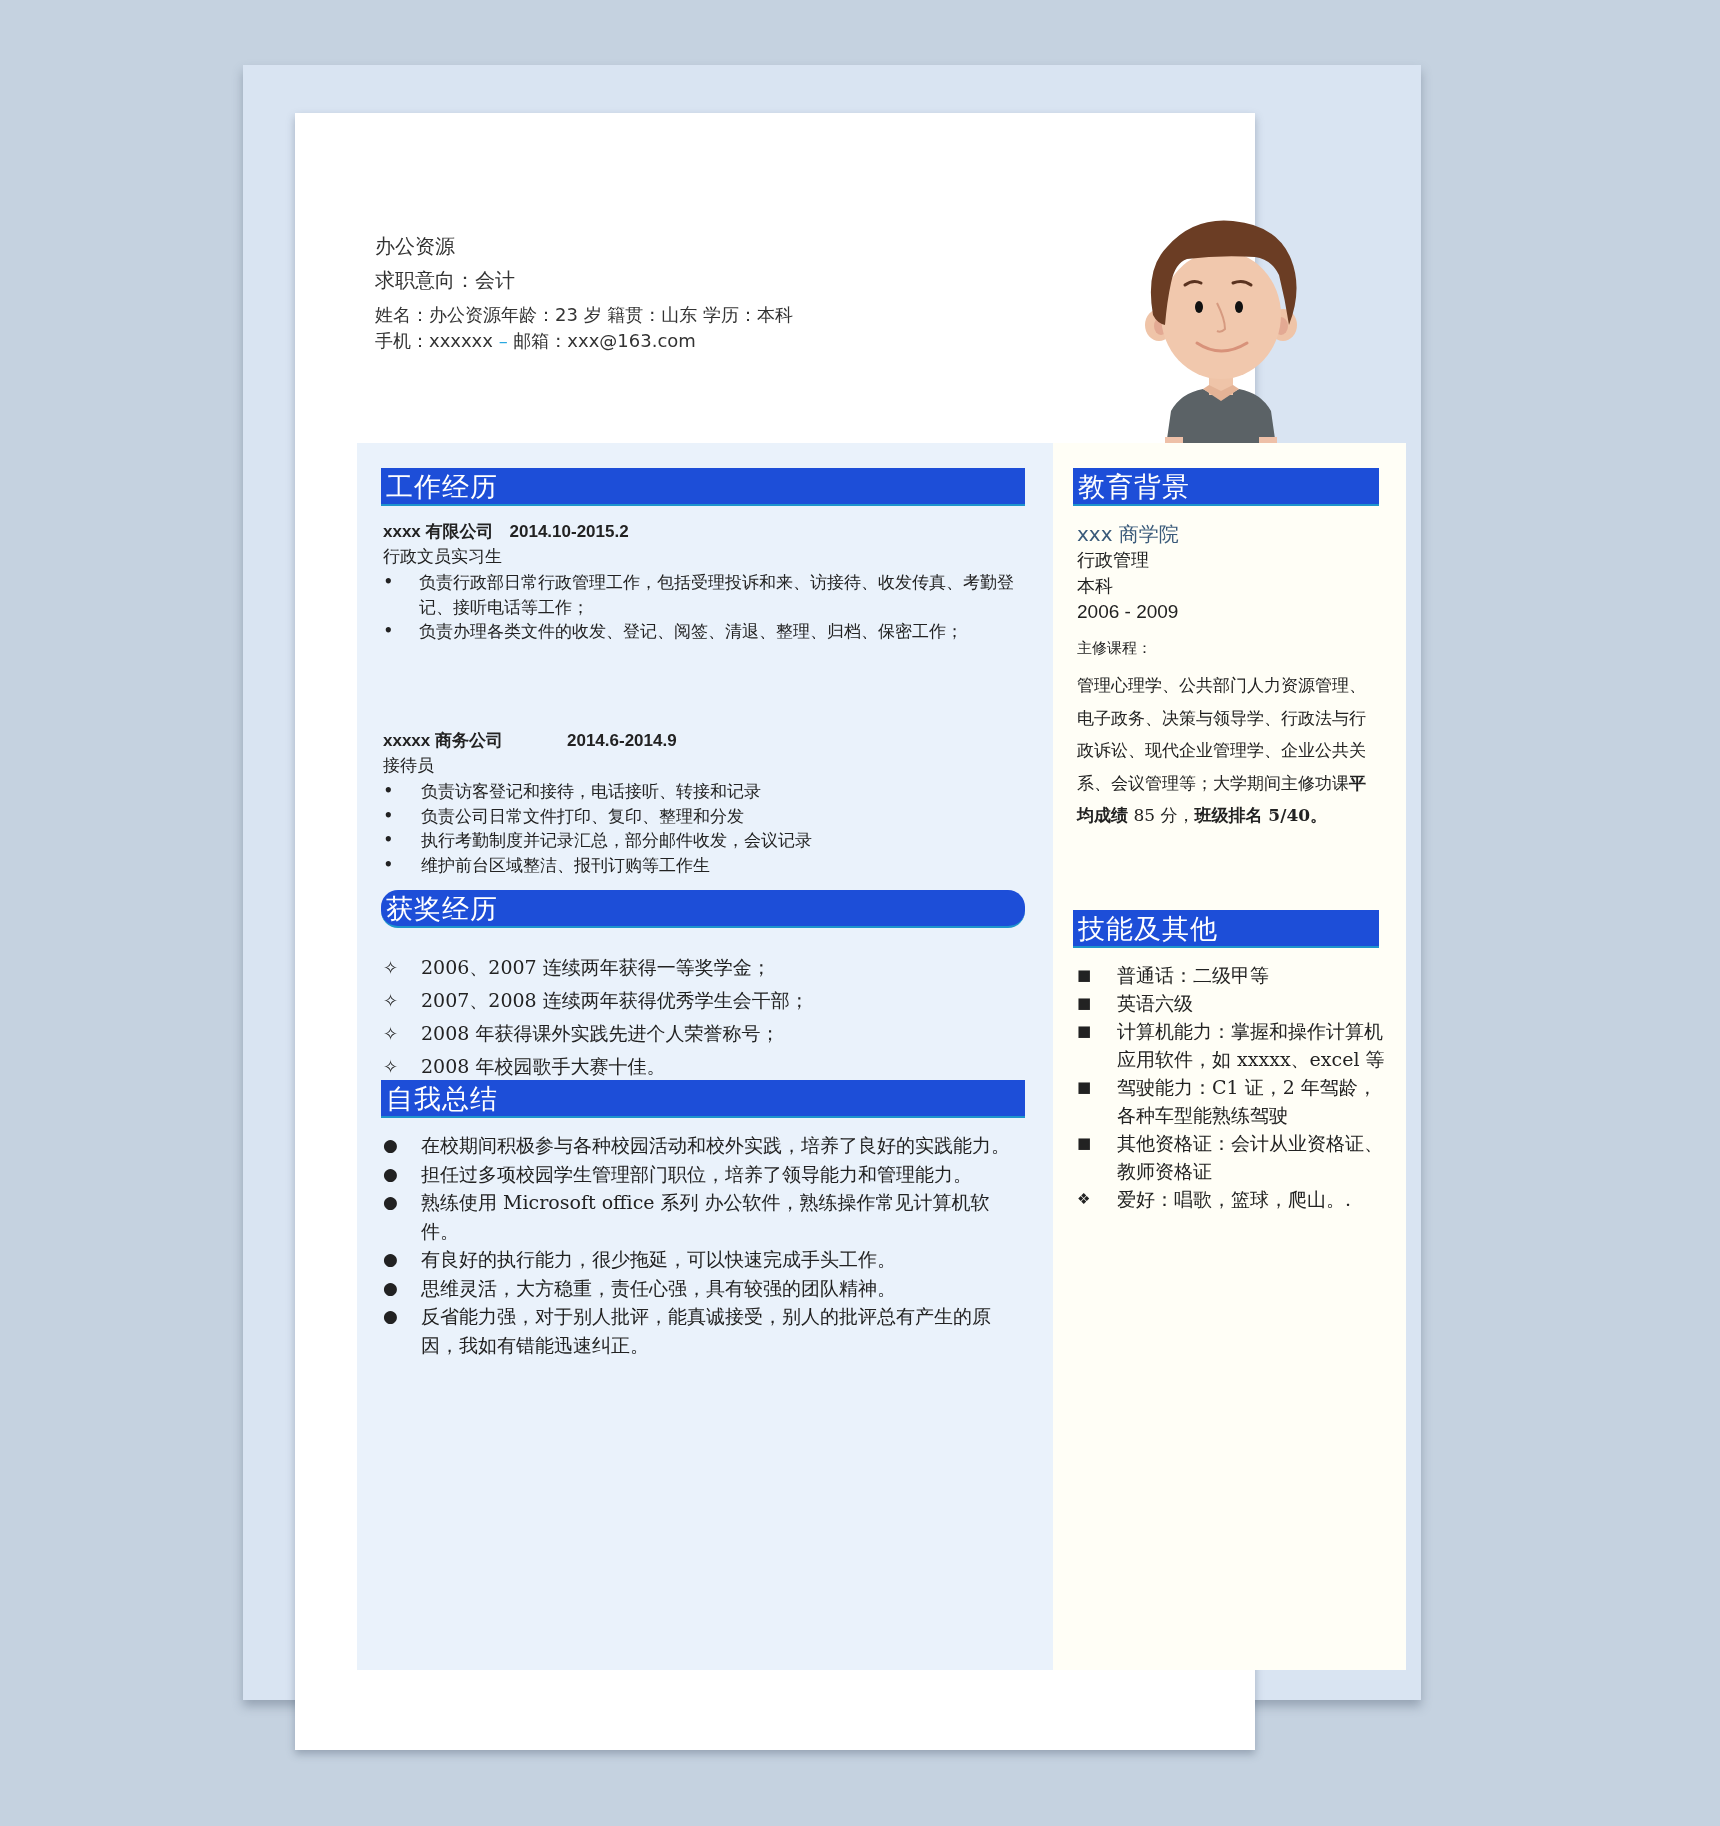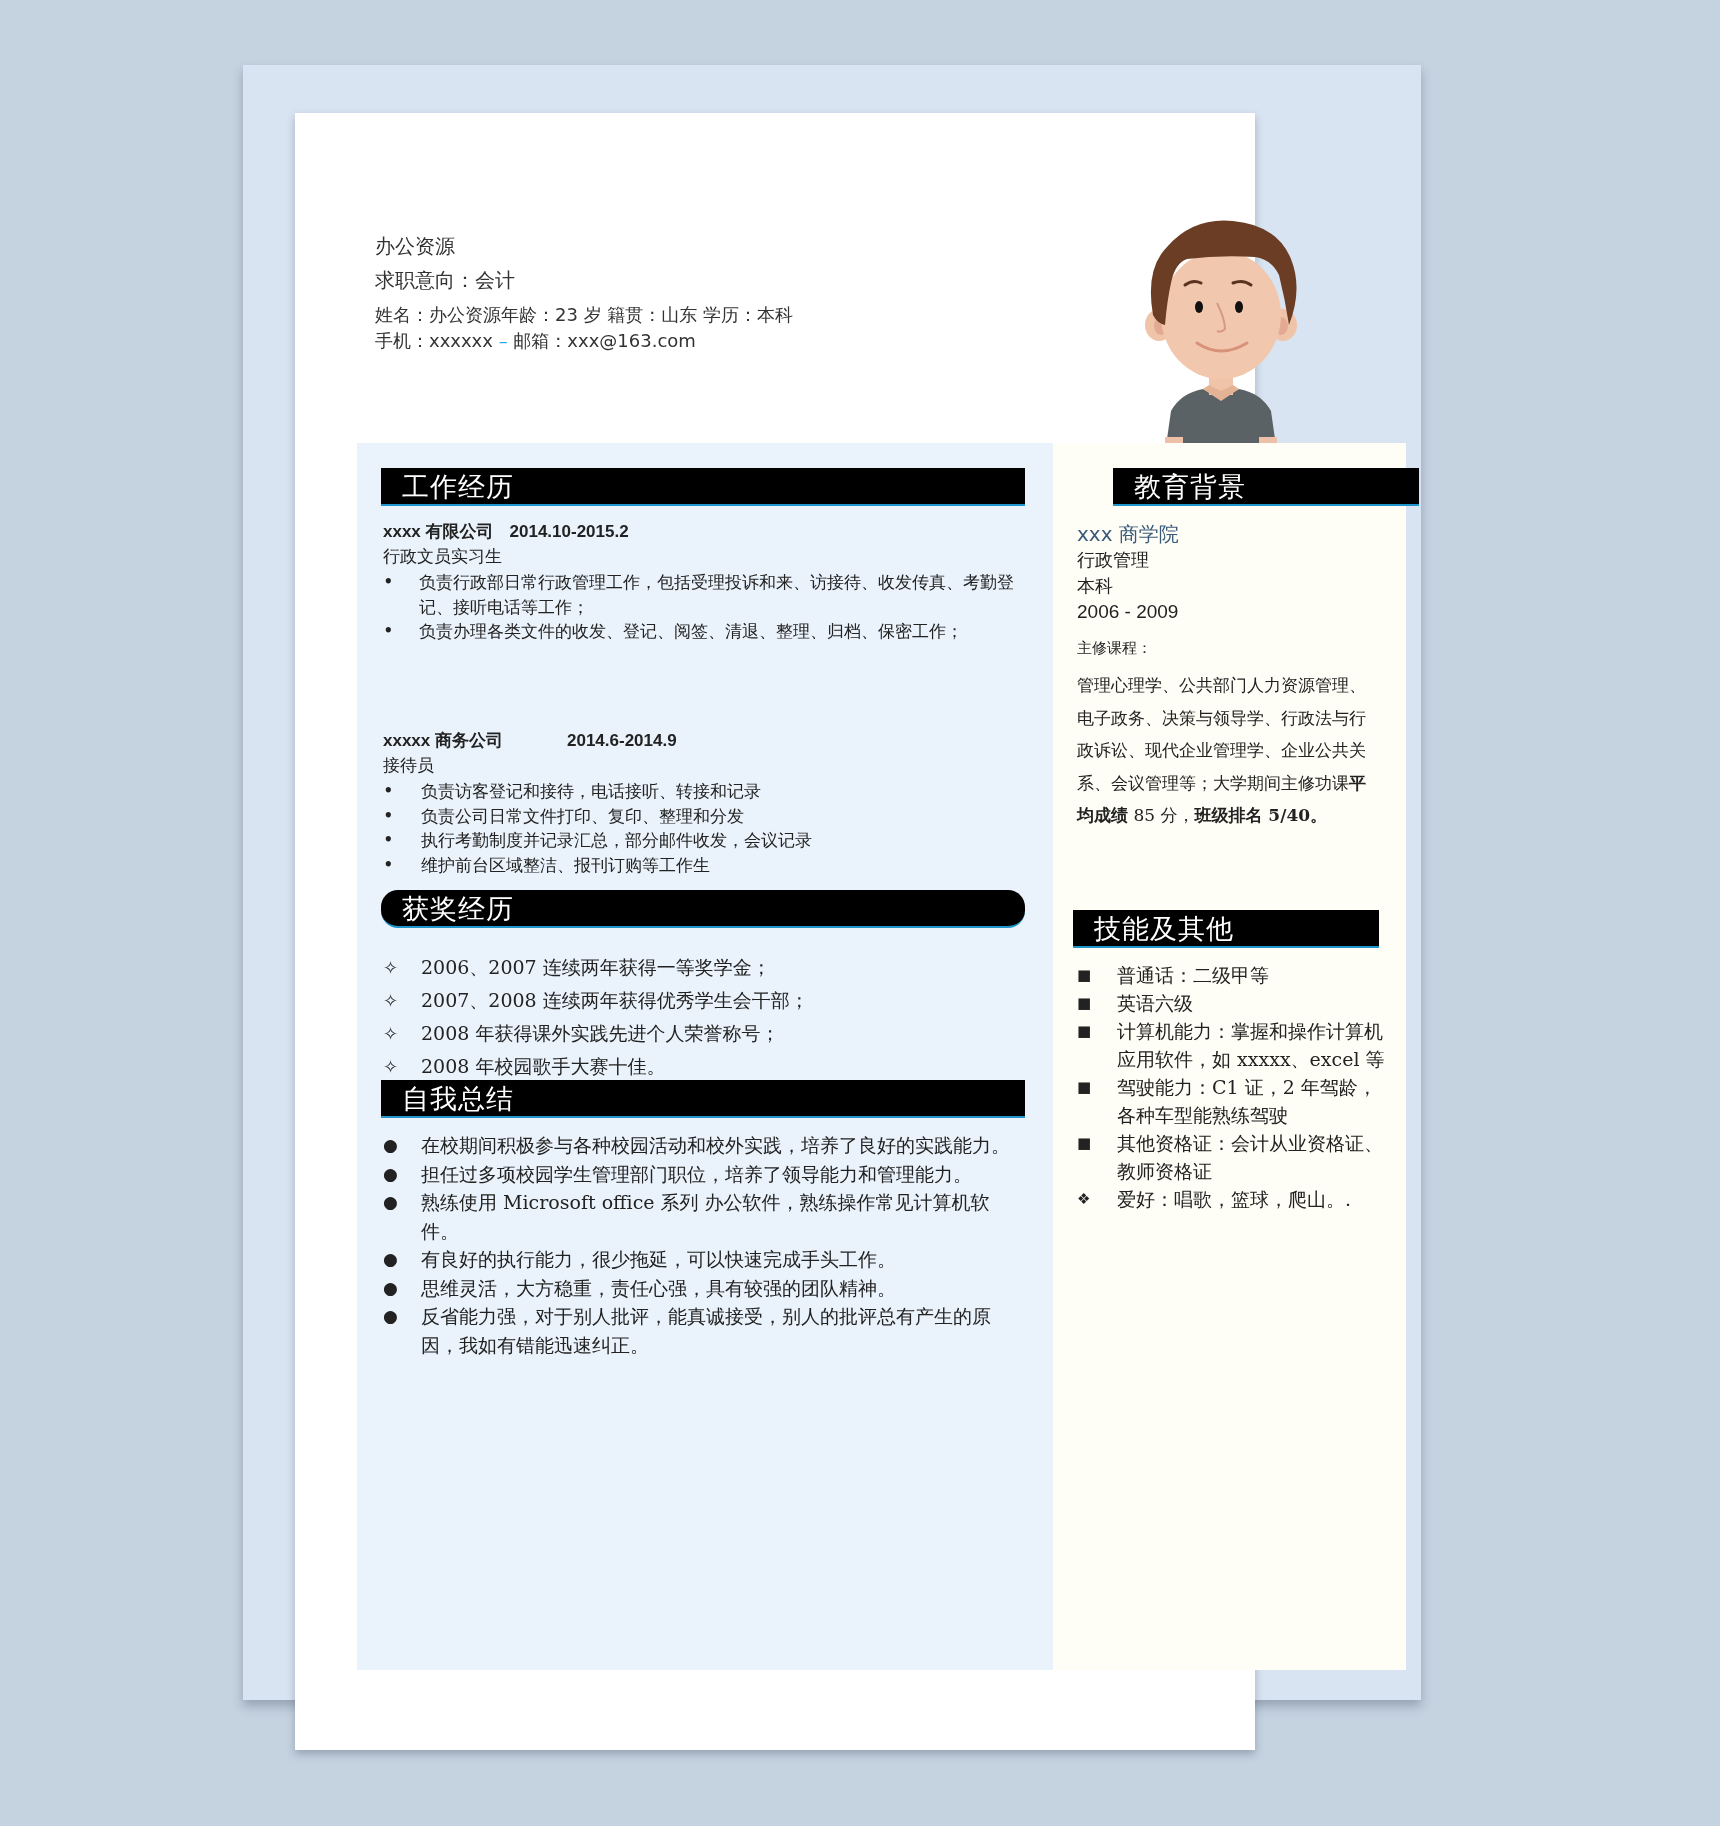--- a/index.html
+++ b/index.html
@@ -34,23 +34,23 @@
     
     .col-left {
       position: absolute; left: 62px; top: 330px; width: 696px; height: 1227px;
       background: #eaf2fb;
     }
     .col-right {
       position: absolute; left: 758px; top: 330px; width: 353px; height: 1227px;
       background: #fffef6;
     }
     .sec-head {
-      position: absolute; height: 38px; background: #000000; color: #fff;
+      position: absolute; height: 38px; background: #1d4ed8; color: #fff;
       font-family: "DejaVu Sans", "Liberation Sans", sans-serif;
-      font-size: 27px; line-height: 38px; padding-left: 21px; letter-spacing: 1px;
+      font-size: 27px; line-height: 38px; padding-left: 5px; letter-spacing: 1px;
       border-bottom: 2px solid #1f95cc;
     }
     .job-title { position: absolute; left: 26px; font-family: "Liberation Sans", "DejaVu Sans", sans-serif; font-weight: bold; font-size: 17px; white-space: nowrap; }
     .job-title .date { display: inline-block; }
     .job-role { position: absolute; left: 26px; font-family: "DejaVu Sans", sans-serif; font-size: 17px; }
     ul.dots { position: absolute; left: 26px; width: 640px; list-style: none; font-size: 17px; line-height: 24.5px; }
     ul.dots li { position: relative; padding-left: 36px; }
     ul.dots li::before { content: "•"; position: absolute; left: 0; top: 0; font-size: 18px; }
     ul.dots.tight li { padding-left: 38px; }
 
@@ -158,21 +158,21 @@
       <li><span class="bul">●</span><span>在校期间积极参与各种校园活动和校外实践，培养了良好的实践能力。</span></li>
       <li><span class="bul">●</span><span>担任过多项校园学生管理部门职位，培养了领导能力和管理能力。</span></li>
       <li><span class="bul">●</span><span>熟练使用 Microsoft office 系列 办公软件，熟练操作常见计算机软件。</span></li>
       <li><span class="bul">●</span><span>有良好的执行能力，很少拖延，可以快速完成手头工作。</span></li>
       <li><span class="bul">●</span><span>思维灵活，大方稳重，责任心强，具有较强的团队精神。</span></li>
       <li><span class="bul">●</span><span>反省能力强，对于别人批评，能真诚接受，别人的批评总有产生的原因，我如有错能迅速纠正。</span></li>
     </ul>
   </div>
 
   <div class="col-right">
-    <div class="sec-head" style="left:20px; top:25px; width:306px;margin-left:40px;">教育背景</div>
+    <div class="sec-head" style="left:20px; top:25px; width:306px;">教育背景</div>
     <div class="edu">
       <div class="school">xxx 商学院</div>
       <div>行政管理</div>
       <div>本科</div>
       <div class="years">2006 - 2009</div>
     </div>
     <div class="courses-label">主修课程：</div>
     <div class="courses">
       <span>管理心理学、公共部门人力资源管理、电子政务、决策与领导学、行政法与行政诉讼、现代企业管理学、企业公共关系、会议管理等；</span><span>大学期间主修功课</span><b>平均成绩</b><span> 85 分，</span><b>班级排名 5/40。</b>
     </div>

